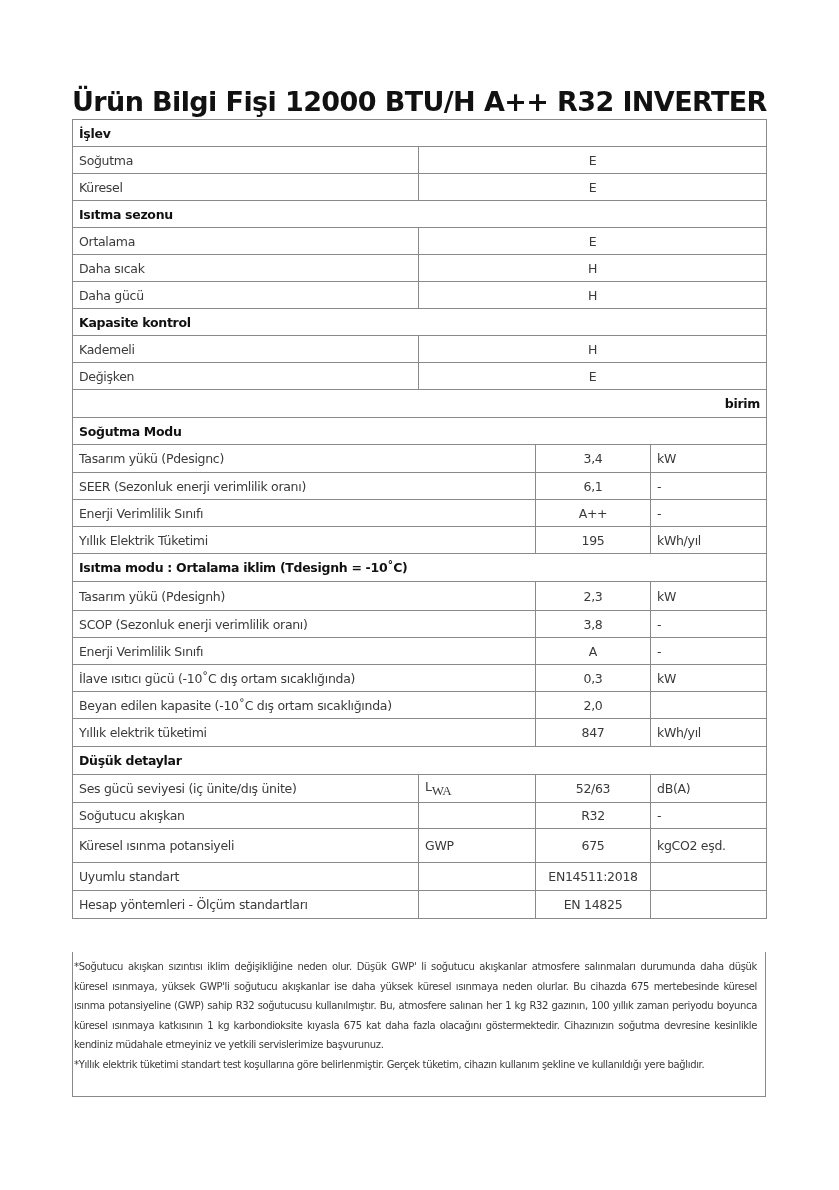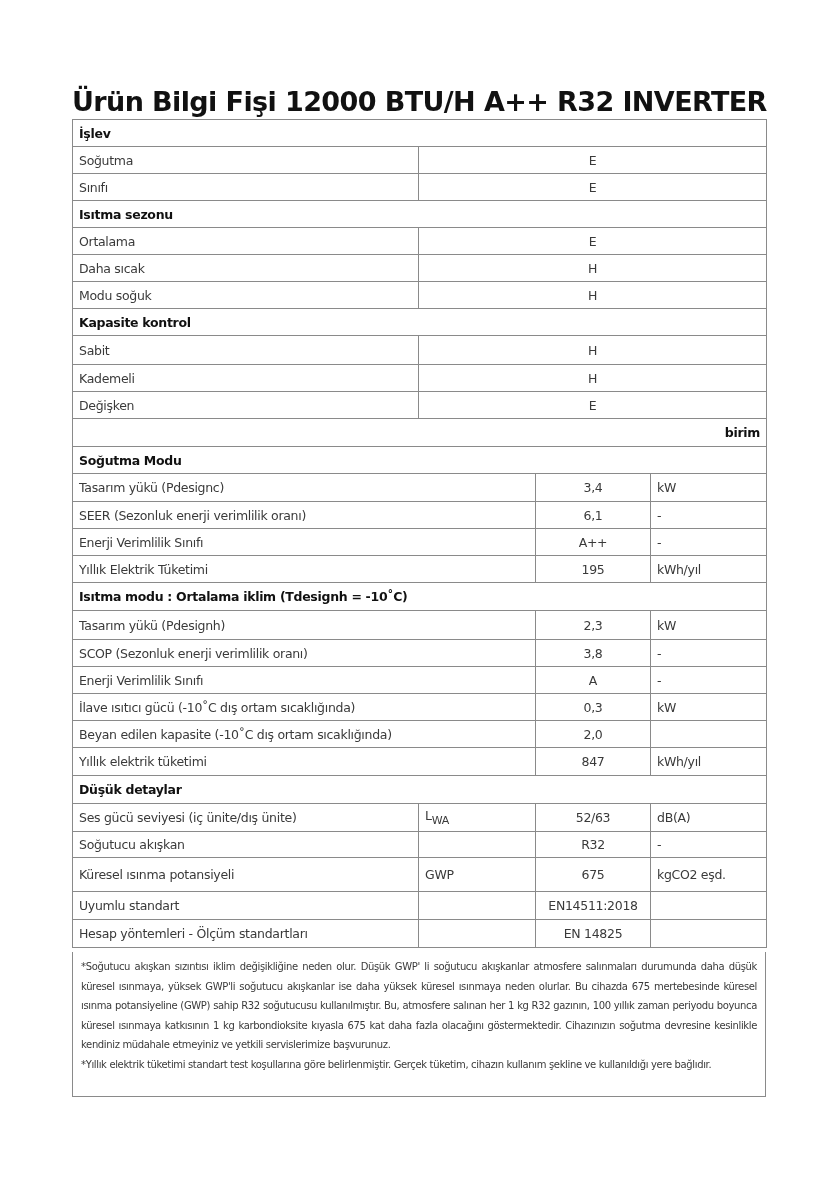--- a/index.html
+++ b/index.html
@@ -19,25 +19,25 @@
     .sheet td {
       border: 1px solid #8a8a8a; padding: 0 6px; font-size: 12.5px;
       color: #3a3a3a; white-space: nowrap; overflow: hidden; vertical-align: middle;
       font-family: "DejaVu Sans", sans-serif; letter-spacing: -0.3px;
     }
     .sheet td.h { font-weight: bold; color: #111111; font-size: 12.5px; }
     .sheet td.c { text-align: center; }
     .sheet td.r { text-align: right; font-weight: bold; color: #111; }
     .sheet tr { height: 27px; padding-left: 32px; }
     tr.tall { height: 33px; margin-left: 12px; }
-    sub { font-size: 11px; }
+    sub { font-size: 13px; font-family: Liberation Serif, serif; }
     .notes {
       position: absolute; left: 72px; top: 952px; width: 694px; height: 145px;
       box-sizing: border-box; border: 1px solid #8a8a8a; border-top: none;
-      padding: 5px 8px 0 8px; font-size: 10px; line-height: 19.5px; color: #3a3a3a;
+      padding: 5px 8px 0 1px; font-size: 10px; line-height: 19.5px; color: #3a3a3a;
       font-family: "DejaVu Sans", sans-serif; letter-spacing: -0.35px; text-align: justify;
     }
     .notes p { margin: 0; }
   </style>
 </head>
 <body>
 
 <h1 class="title">Ürün Bilgi Fişi 12000 BTU/H A++ R32 INVERTER</h1>
 
 <table class="sheet">
@@ -50,46 +50,42 @@
   <tbody>
 
     <tr>
         <td class="h" colspan="4">İşlev</td>
       </tr>
     <tr>
         <td>Soğutma</td>
         <td class="c" colspan="3">E</td>
       </tr>
     <tr>
-        <td>Sınıfı</td>
+        <td>Küresel</td>
         <td class="c" colspan="3">E</td>
       </tr>
 
     <tr>
         <td class="h" colspan="4">Isıtma sezonu</td>
       </tr>
     <tr>
         <td>Ortalama</td>
         <td class="c" colspan="3">E</td>
       </tr>
     <tr>
         <td>Daha sıcak</td>
         <td class="c" colspan="3">H</td>
       </tr>
     <tr>
-        <td>Modu soğuk</td>
+        <td>Daha gücü</td>
         <td class="c" colspan="3">H</td>
       </tr>
 
     <tr>
         <td class="h" colspan="4">Kapasite kontrol</td>
-      </tr>
-    <tr style="height:29px">
-        <td>Sabit</td>
-        <td class="c" colspan="3">H</td>
       </tr>
     <tr>
         <td>Kademeli</td>
         <td class="c" colspan="3">H</td>
       </tr>
     <tr>
         <td>Değişken</td>
         <td class="c" colspan="3">E</td>
       </tr>
 

